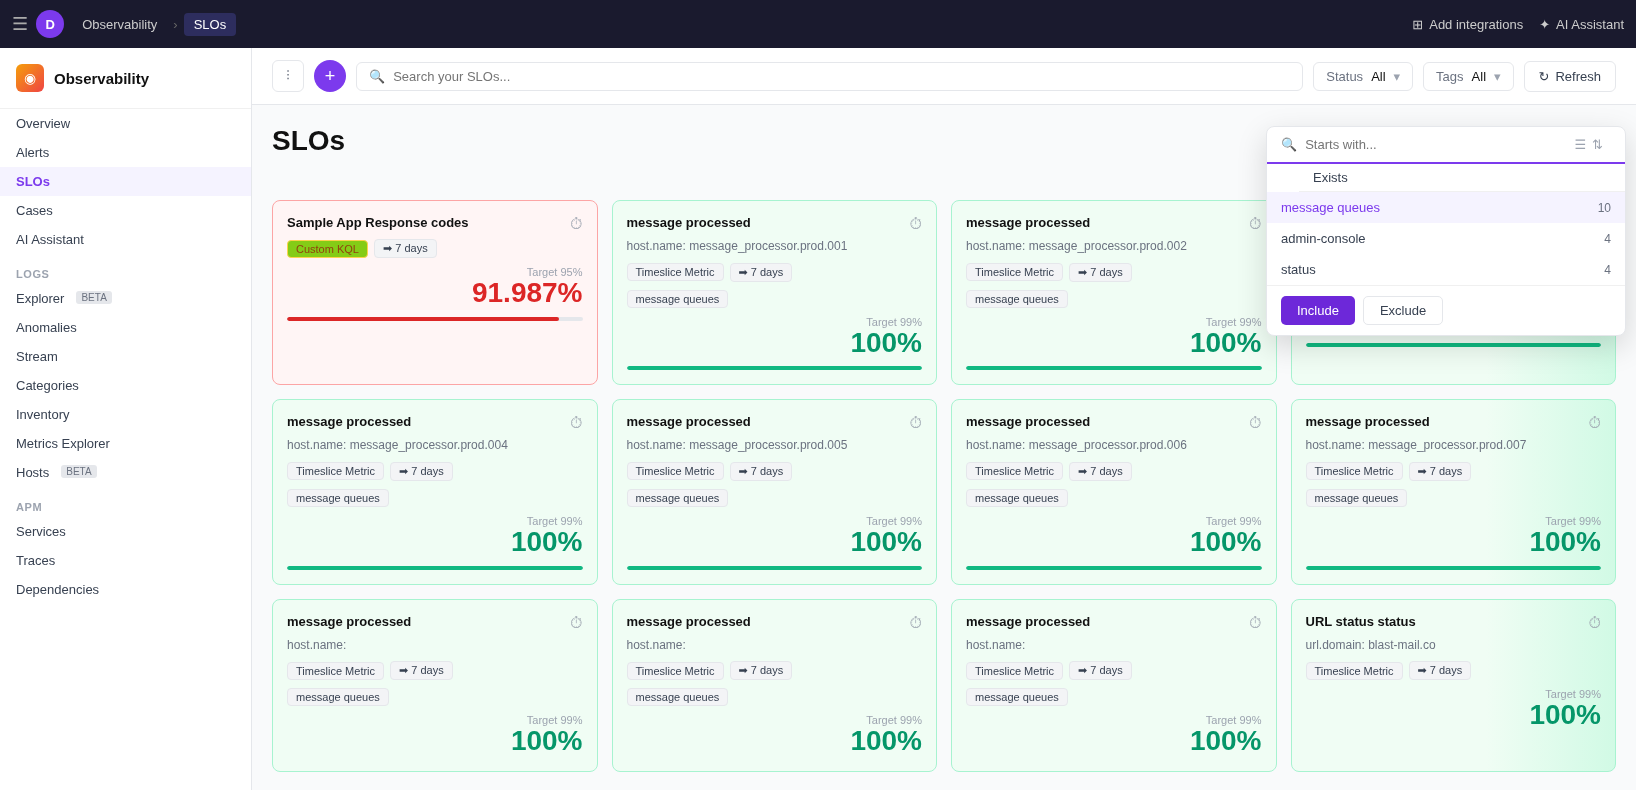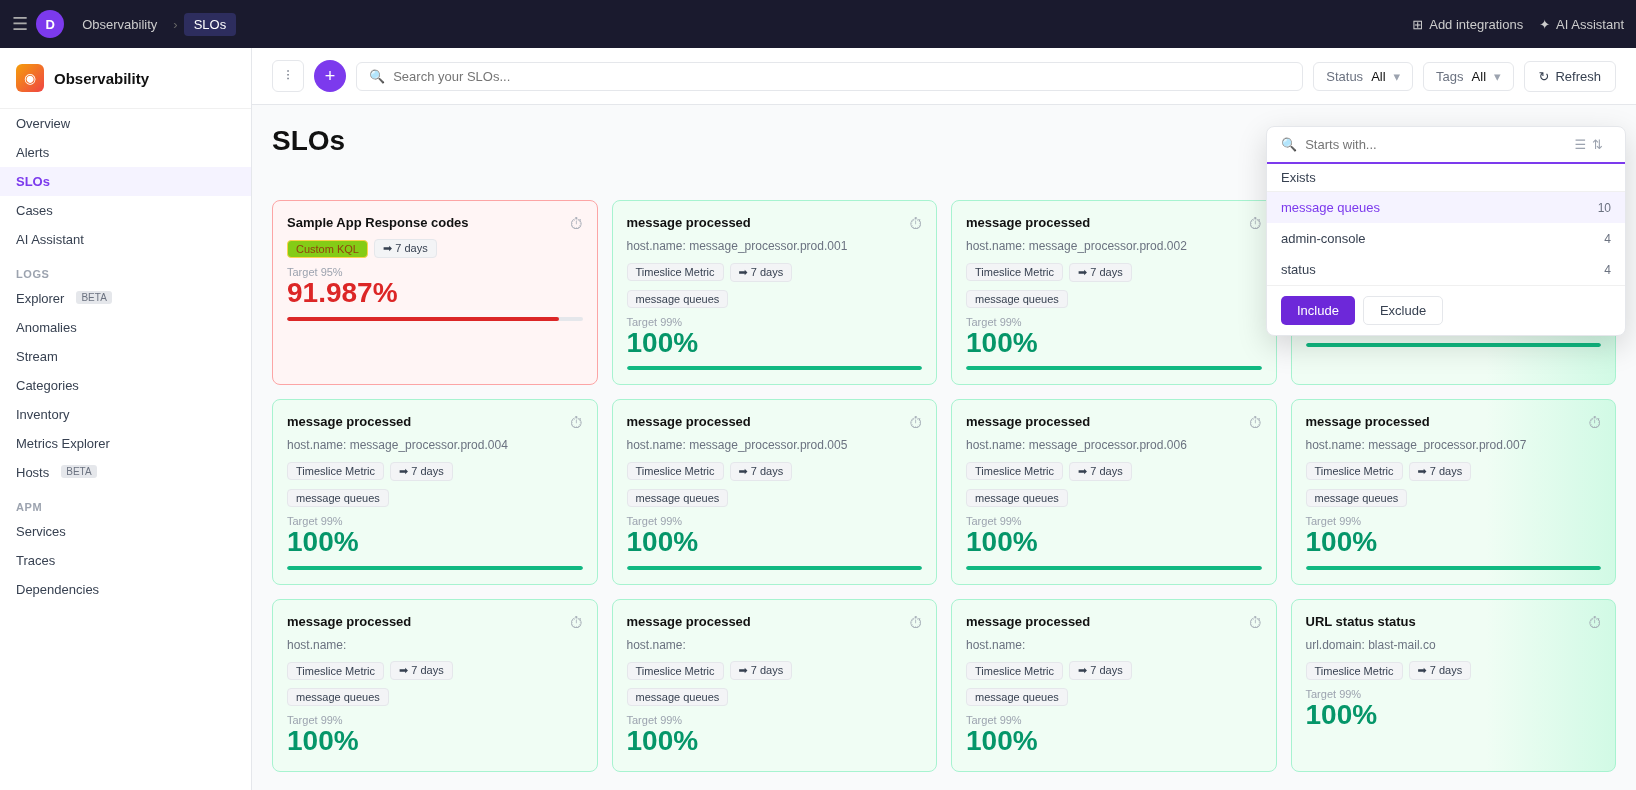--- a/index.html
+++ b/index.html
@@ -181,21 +181,21 @@
     .slo-card-title { font-size: 13px; font-weight: 600; color: #111; line-height: 1.3; flex: 1; }
     .slo-card-icon { color: #9ca3af; font-size: 16px; }
     .slo-card-subtitle { font-size: 12px; color: #6b7280; margin-bottom: 8px; line-height: 1.3; }
     .slo-card-tags { display: flex; align-items: center; gap: 6px; flex-wrap: wrap; margin-bottom: 8px; }
     .slo-tag {
       font-size: 11px; background: #f3f4f6; color: #374151;
       padding: 2px 8px; border-radius: 4px; border: 1px solid #e5e7eb;
     }
     .slo-tag.custom-kql { background: #84cc16; border-color: #fcd34d; color: #92400e; }
     .slo-tag.duration { display: flex; align-items: center; gap: 3px; }
-    .slo-card-target { margin-top: 4px; }
+    .slo-card-target { text-align: right; margin-top: 4px; }
     .slo-card-target-label { font-size: 11px; color: #9ca3af; }
     .slo-card-target-value { font-size: 28px; font-weight: 700; line-height: 1.1; }
     .slo-card.error .slo-card-target-value { color: #dc2626; }
     .slo-card.success .slo-card-target-value { color: #059669; }
     .slo-card-progress-bar {
       height: 4px; border-radius: 2px; background: #e5e7eb;
       margin-top: 8px; overflow: hidden;
     }
     .slo-card-progress-fill { height: 100%; border-radius: 2px; }
     .slo-card.error .slo-card-progress-fill { background: #dc2626; }
@@ -245,21 +245,21 @@
       font-size: 13px;
     }
     .dropdown-toolbar {
       display: flex; align-items: center; justify-content: flex-end; gap: 6px;
       padding: 0 8px;
     }
     .dropdown-count-row {
       display: flex; align-items: center; justify-content: space-between;
       padding: 8px 14px 4px;
     }
-    .exists-label { color: #374151; font-size: 13px; font-weight: 500; padding: 6px 14px; border-bottom: 1px solid #f0f0f0; }
+    .exists-label { color: #374151; font-size: 13px; font-weight: 500; padding: 6px 14px; border-bottom: 1px solid #f0f0f0; margin-left: 32px; }
   </style>
 </head>
 <body>
 
 <nav class="top-nav">
   <span class="nav-hamburger">☰</span>
   <div class="nav-avatar">D</div>
   <div class="nav-breadcrumb">
     <span class="nav-breadcrumb-item">Observability</span>
     <span class="nav-breadcrumb-sep">›</span>

